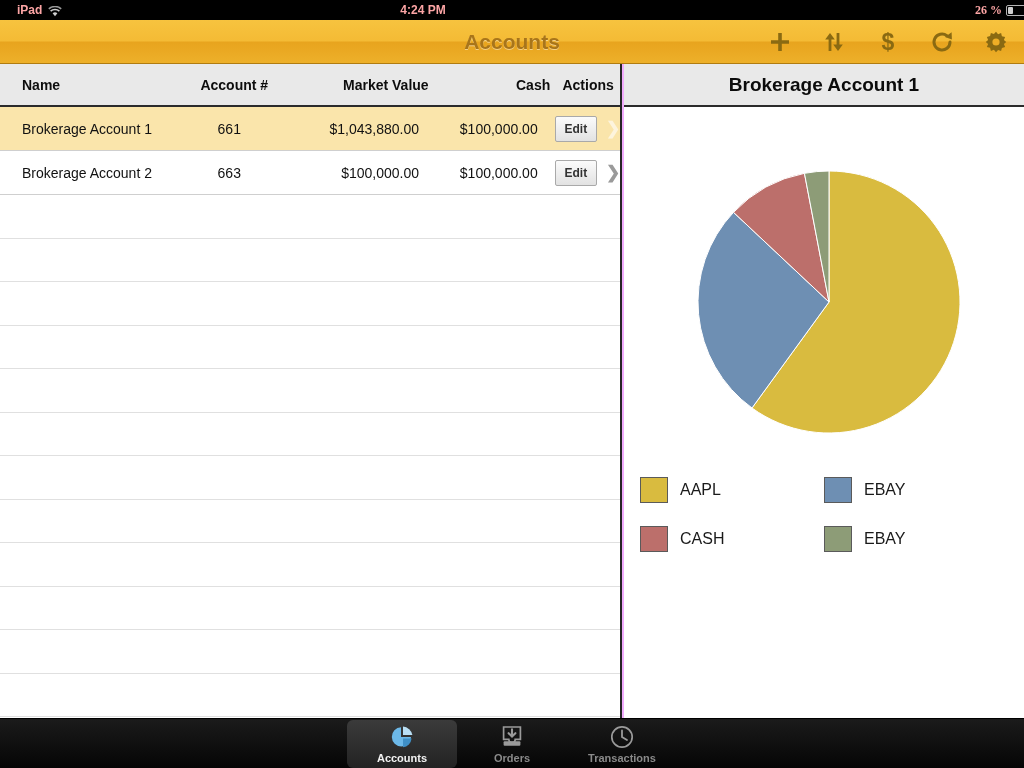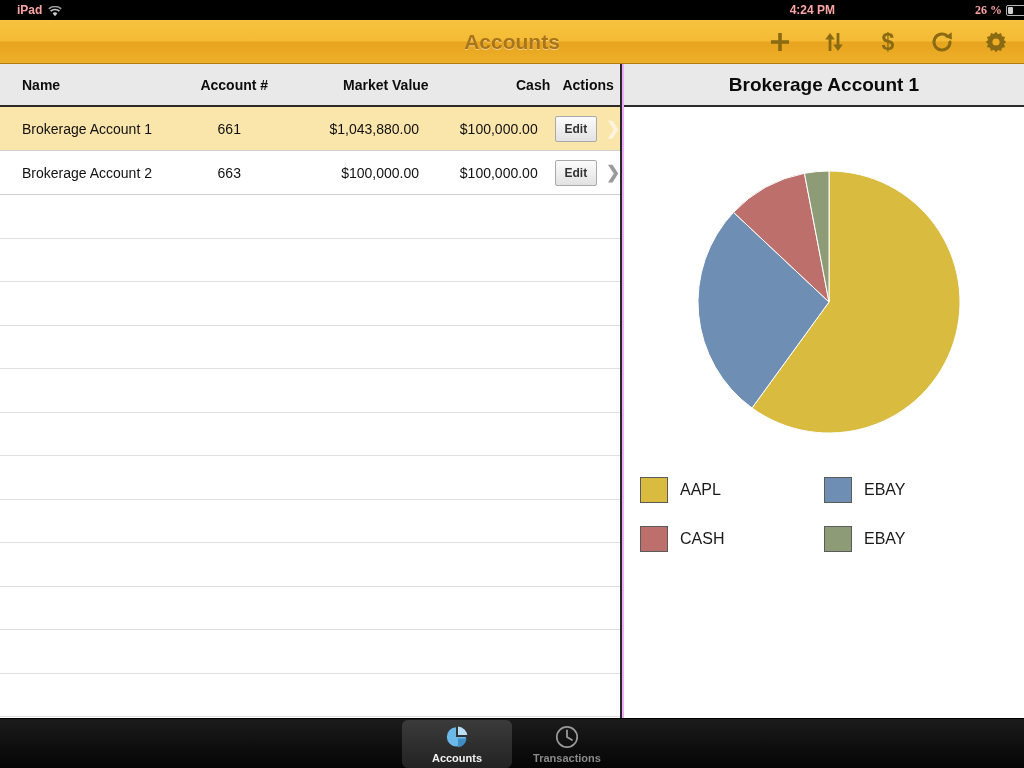--- a/index.html
+++ b/index.html
@@ -12,21 +12,21 @@
   #app { position:relative; width:1024px; height:768px; }
 
   
   .statusbar {
     position:absolute; left:11px; top:0; width:1024px; height:20px;
     background:#000; color:#fca5a5;
     font-size:12px; font-weight:bold;
     display:flex; align-items:center;
   }
   .sb-left { position:absolute; left:6px; display:flex; align-items:center; gap:6px; }
-  .sb-center { position:absolute; left:0; width:824px; text-align:right; }
+  .sb-center { position:absolute; left:0; width:824px; text-align:center; }
   .sb-right { position:absolute; right:6px; display:flex; align-items:center; gap:4px;font-family:Liberation Serif, serif; }
   .wifi { display:inline-block; width:14px; height:11px; position:relative; top:1px; }
   .battery-wrap { display:flex; align-items:center; }
   .battery {
     width:23px; height:11px; border:1px solid #b4b4b4; border-radius:2px;
     position:relative; display:inline-block;
   }
   .battery::after {
     content:""; position:absolute; right:-3px; top:3px;
     width:2px; height:5px; background:#b4b4b4; border-radius:0 1px 1px 0;
@@ -305,20 +305,30 @@
           <path d="M12 3.2A9.6 9.6 0 1 0 22 13h-10z" fill="#6cb8e8"></path>
           <path d="M14 2.6A10.4 10.4 0 0 1 23.4 11H14z" fill="#b9dff5"></path>
           <path d="M14 14.6h8.6A9.6 9.6 0 0 1 14 23.2z" fill="#3f8fc6"></path>
         </svg>
       </span>
       <span class="tab-label">Accounts</span>
     </div>
     <div class="tab">
       <span class="tab-icon">
         <svg width="26" height="26" viewBox="0 0 26 26">
+          <path d="M4.6 3h16.8v12.4h-5.2a3.2 3.2 0 0 1-6.4 0H4.6z" fill="none" stroke="#9a9a9a" stroke-width="1.7"></path>
+          <path d="M13 5.4v6.1M9.6 9.2 13 12.6l3.4-3.4" stroke="#9a9a9a" stroke-width="2.1" fill="none" stroke-linecap="round"></path>
+          <rect x="4.6" y="17.2" width="16.8" height="4.6" rx="1" fill="#9a9a9a"></rect>
+        </svg>
+      </span>
+      <span class="tab-label">Orders</span>
+    </div>
+    <div class="tab">
+      <span class="tab-icon">
+        <svg width="26" height="26" viewBox="0 0 26 26">
           <circle cx="13" cy="13" r="10.2" stroke="#9a9a9a" stroke-width="1.7" fill="none"></circle>
           <path d="M13 6.4V13l5 3.1" stroke="#9a9a9a" stroke-width="1.8" fill="none" stroke-linecap="round"></path>
         </svg>
       </span>
       <span class="tab-label">Transactions</span>
     </div>
   </div>
 
 </div>
 

